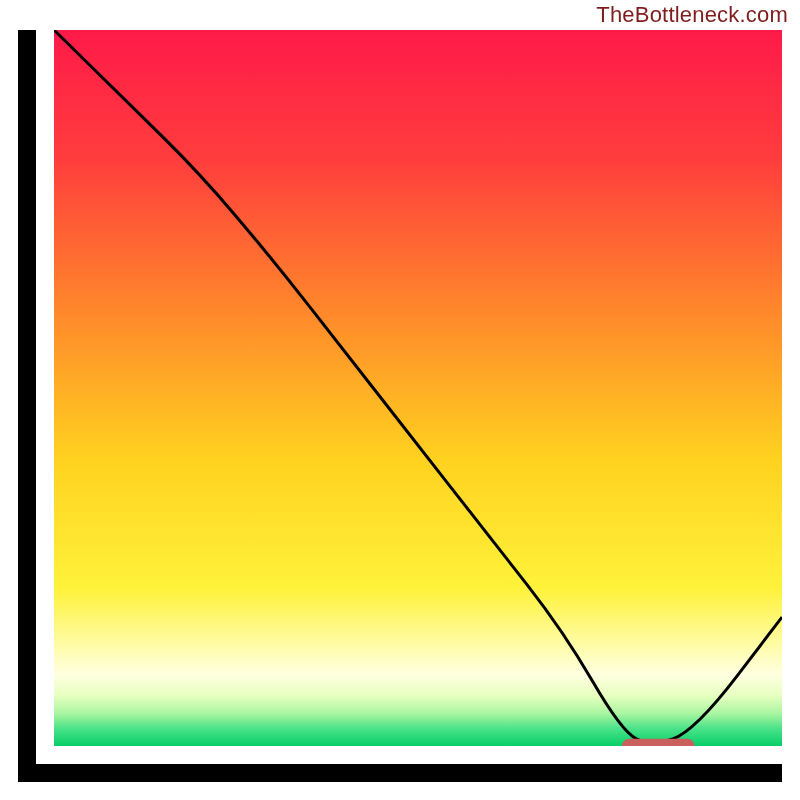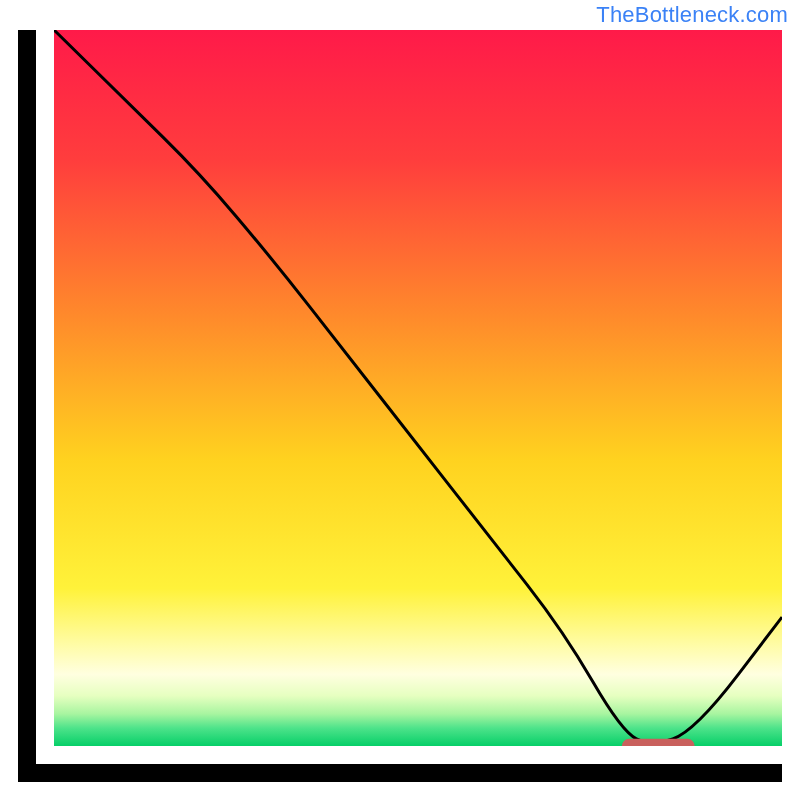--- a/index.html
+++ b/index.html
@@ -13,21 +13,21 @@
   }
   .container {
     position: relative;
     width: 800px;
     height: 800px;
   }
   .attribution {
     position: absolute;
     top: 2px;
     right: 12px;
-    color: #3b82f6;
+    color: #7f1d1d;
     font-size: 22px;
     font-weight: 500;
     letter-spacing: 0.2px;
   }
   .frame {
     position: absolute;
     left: 18px;
     top: 30px;
     width: 764px;   
     height: 752px;  

